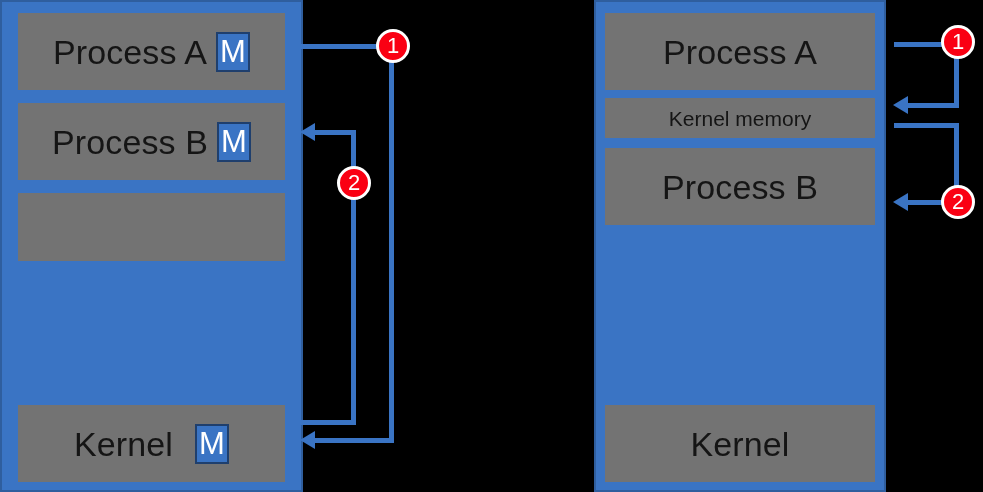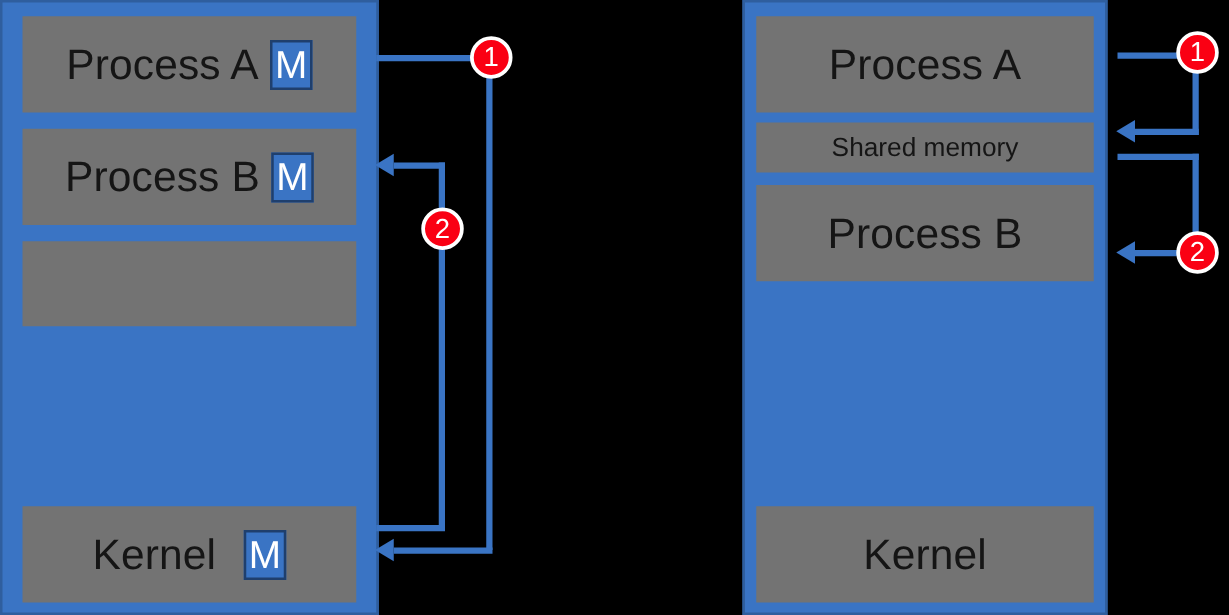--- a/index.html
+++ b/index.html
@@ -150,21 +150,21 @@
     <span>2</span>
   </div>
 
   <div class="panel panel-outline" style="left:594px; top:0px; width:292px; height:492px;"></div>
 
   <div class="box" style="left:605px; top:13px; width:270px; height:77px;">
     <span class="box-label">Process A</span>
   </div>
 
   <div class="box" style="left:605px; top:98px; width:270px; height:40px;">
-    <span class="box-label-small">Shared memory</span>
+    <span class="box-label-small">Kernel memory</span>
   </div>
 
   <div class="box" style="left:605px; top:148px; width:270px; height:77px;">
     <span class="box-label">Process B</span>
   </div>
 
   <div class="box" style="left:605px; top:405px; width:270px; height:77px;">
     <span class="box-label">Kernel</span>
   </div>
 

